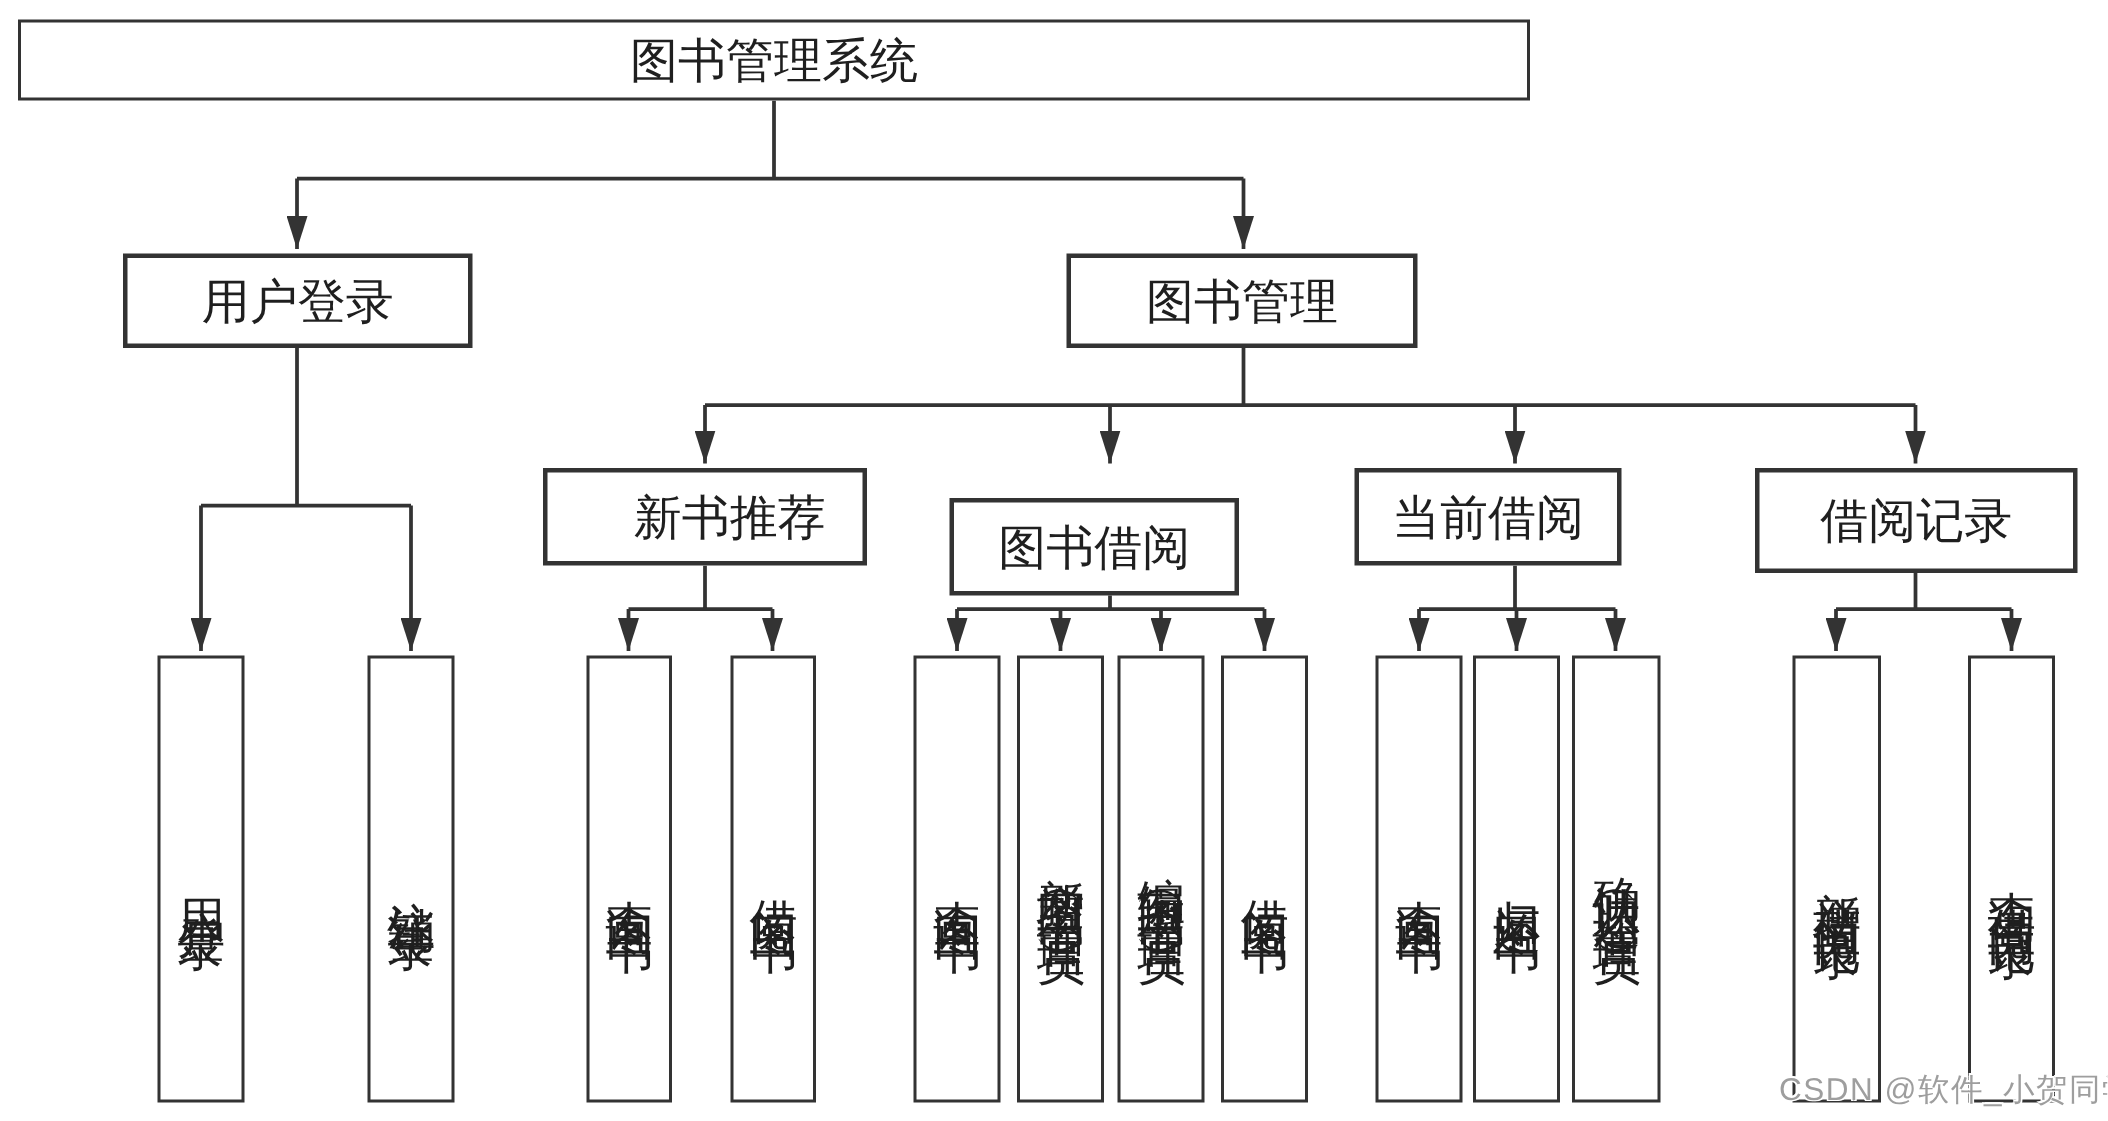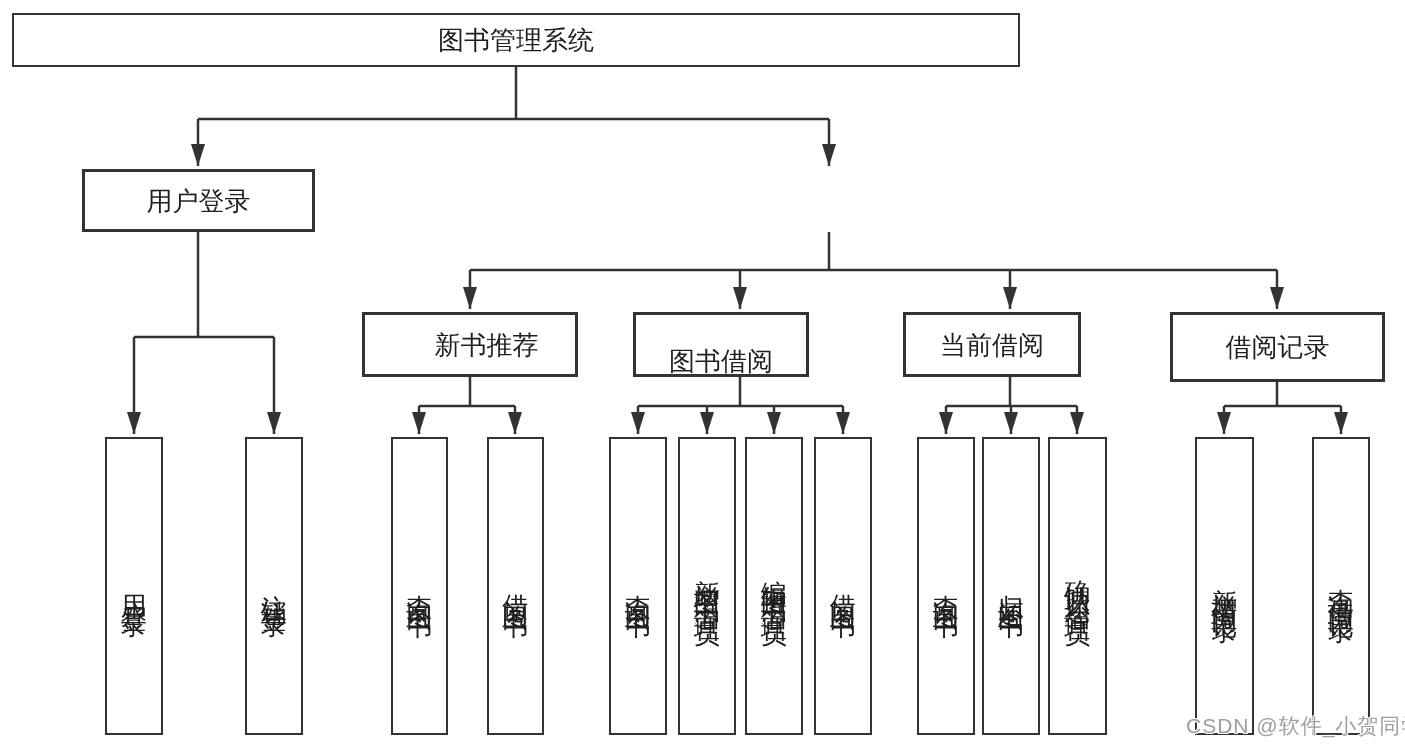--- a/index.html
+++ b/index.html
@@ -10,21 +10,21 @@
     font-family:"Liberation Sans","DejaVu Sans",sans-serif;
     overflow:hidden;
   }
   #connectors{position:absolute;left:0;top:0;width:1405px;height:747px;}
   .box{
     position:absolute;
     box-sizing:border-box;
     border:3px solid #333333;
     background:#ffffff;
     display:flex;align-items:center;justify-content:center;
-    font-size:26px;color:#1f1f1f;
+    font-size:32px;color:#1f1f1f;
     line-height:1;
     white-space:nowrap;
   }
   .thin{border-width:2px;}
   .vbox{border-width:2px;}
   .vbox .vtext{
     writing-mode:vertical-rl;
     text-orientation:mixed;
     letter-spacing:6px;
     line-height:1.1;
@@ -88,25 +88,28 @@
     </g>
   </svg>
 
   <div class="box thin" style="left:12px;top:13px;width:1008px;height:54px;">
     <span>图书管理系统</span>
   </div>
 
   <div class="box" style="left:82px;top:169px;width:233px;height:63px;">
     <span>用户登录</span>
   </div>
+  <div class="box" style="left:711px;top:169px;width:234px;height:63px;">
+    <span>图书管理</span>
+  </div>
 
   <div class="box" style="left:362px;top:312px;width:216px;height:65px;padding-left:33px;">
     <span>新书推荐</span>
   </div>
-  <div class="box" style="left:633px;top:312px;width:176px;height:65px;align-items:flex-end;">
+  <div class="box" style="left:633px;top:332px;width:193px;height:65px;">
     <span>图书借阅</span>
   </div>
   <div class="box" style="left:903px;top:312px;width:178px;height:65px;">
     <span>当前借阅</span>
   </div>
   <div class="box" style="left:1170px;top:312px;width:215px;height:70px;">
     <span>借阅记录</span>
   </div>
 
   <div class="box vbox" style="left:105px;top:437px;width:58px;height:298px;">

